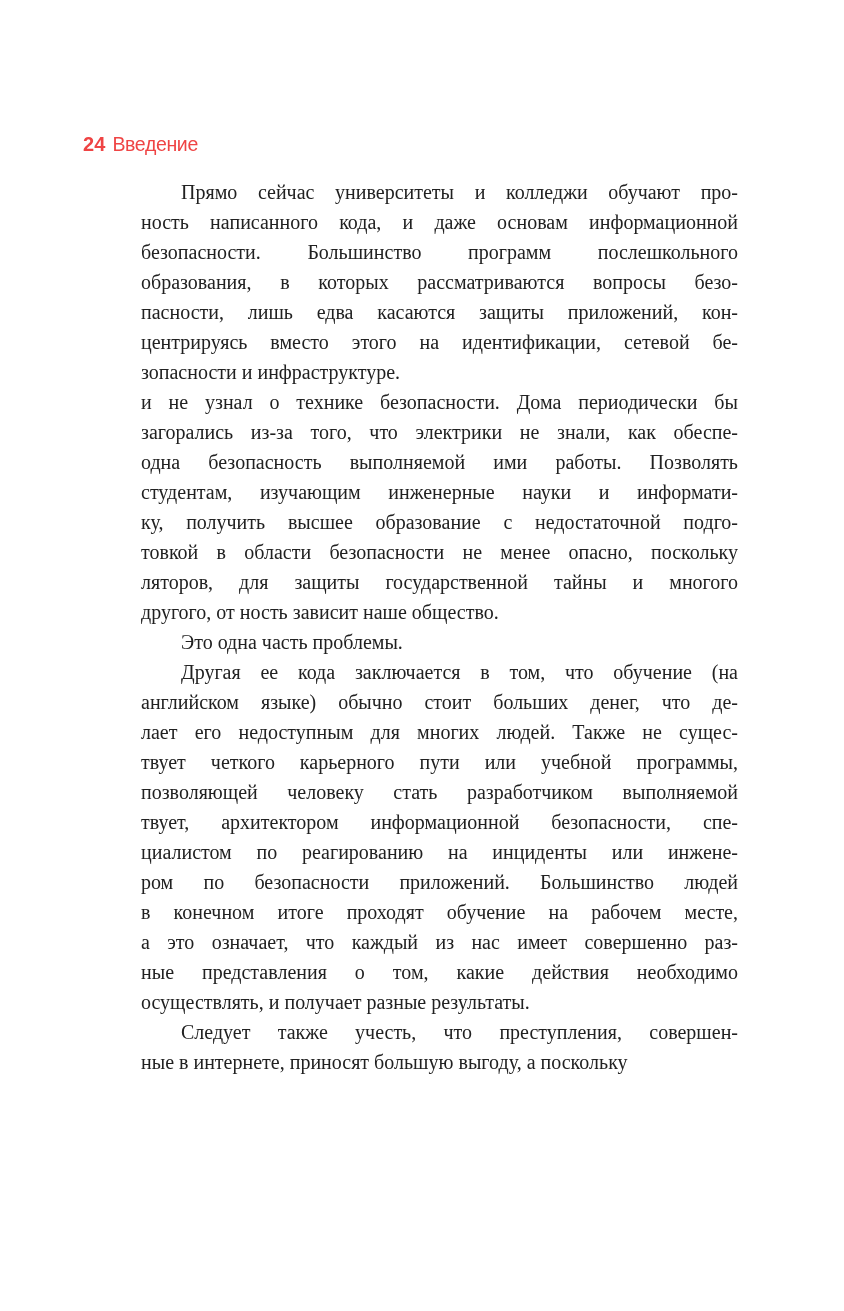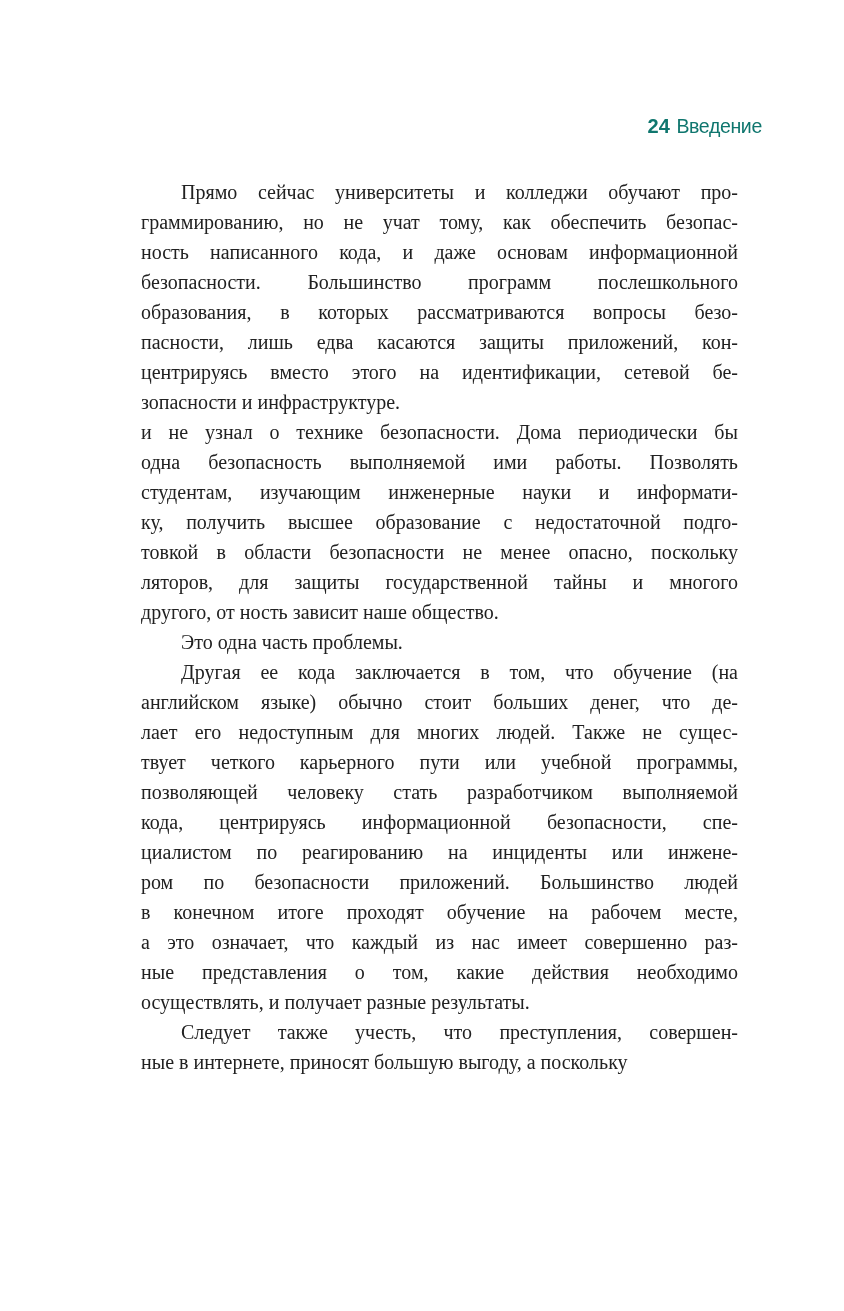--- a/index.html
+++ b/index.html
@@ -9,29 +9,29 @@
   }
   .page {
     position: relative;
     width: 844px;
     height: 1311px;
     background: #ffffff;
     overflow: hidden;
   }
   .running-head {
     position: absolute;
-    top: 114px;
+    top: 132px;
     left: 83px;
     width: 679px; 
     height: 28px;
     display: flex;
-    justify-content: flex-end;
+    justify-content: flex-start;
     align-items: baseline;
     font-family: "Liberation Sans", sans-serif;
-    color: #0f766e;
+    color: #ef4444;
   }
   .page-number {
     font-size: 20px;
     font-weight: 700;
     letter-spacing: 0.2px;
   }
   .running-title {
     font-size: 21px;
     font-weight: 400;
     letter-spacing: -0.4px;
@@ -66,41 +66,41 @@
 
 <div class="page">
 
   <div class="running-head">
     <span class="page-number">24</span>
     <span class="running-title">Введение</span>
   </div>
 
   <div class="body-text">
       <div class="line first">Прямо сейчас университеты и колледжи обучают про-</div>
-      <div class="line">граммированию, но не учат тому, как обеспечить безопас-</div>
       <div class="line">ность написанного кода, и даже основам информационной</div>
       <div class="line">безопасности. Большинство программ послешкольного</div>
       <div class="line">образования, в которых рассматриваются вопросы безо-</div>
       <div class="line">пасности, лишь едва касаются защиты приложений, кон-</div>
       <div class="line">центрируясь вместо этого на идентификации, сетевой бе-</div>
       <div class="line last">зопасности и инфраструктуре.</div>
       <div class="line">и не узнал о технике безопасности. Дома периодически бы</div>
+      <div class="line">загорались из-за того, что электрики не знали, как обеспе-</div>
       <div class="line">одна безопасность выполняемой ими работы. Позволять</div>
       <div class="line">студентам, изучающим инженерные науки и информати-</div>
       <div class="line">ку, получить высшее образование с недостаточной подго-</div>
       <div class="line">товкой в области безопасности не менее опасно, поскольку</div>
       <div class="line">ляторов, для защиты государственной тайны и многого</div>
       <div class="line last">другого, от ность зависит наше общество.</div>
       <div class="line first last">Это одна часть проблемы.</div>
       <div class="line first">Другая ее кода заключается в том, что обучение (на</div>
       <div class="line">английском языке) обычно стоит больших денег, что де-</div>
       <div class="line">лает его недоступным для многих людей. Также не сущес-</div>
       <div class="line">твует четкого карьерного пути или учебной программы,</div>
       <div class="line">позволяющей человеку стать разработчиком выполняемой</div>
-      <div class="line">кода, центрируясь информационной безопасности, спе-</div>
+      <div class="line">твует, архитектором информационной безопасности, спе-</div>
       <div class="line">циалистом по реагированию на инциденты или инжене-</div>
       <div class="line">ром по безопасности приложений. Большинство людей</div>
       <div class="line">в конечном итоге проходят обучение на рабочем месте,</div>
       <div class="line">а это означает, что каждый из нас имеет совершенно раз-</div>
       <div class="line">ные представления о том, какие действия необходимо</div>
       <div class="line last">осуществлять, и получает разные результаты.</div>
       <div class="line first">Следует также учесть, что преступления, совершен-</div>
       <div class="line last">ные в интернете, приносят большую выгоду, а поскольку</div>
     </div>
 

